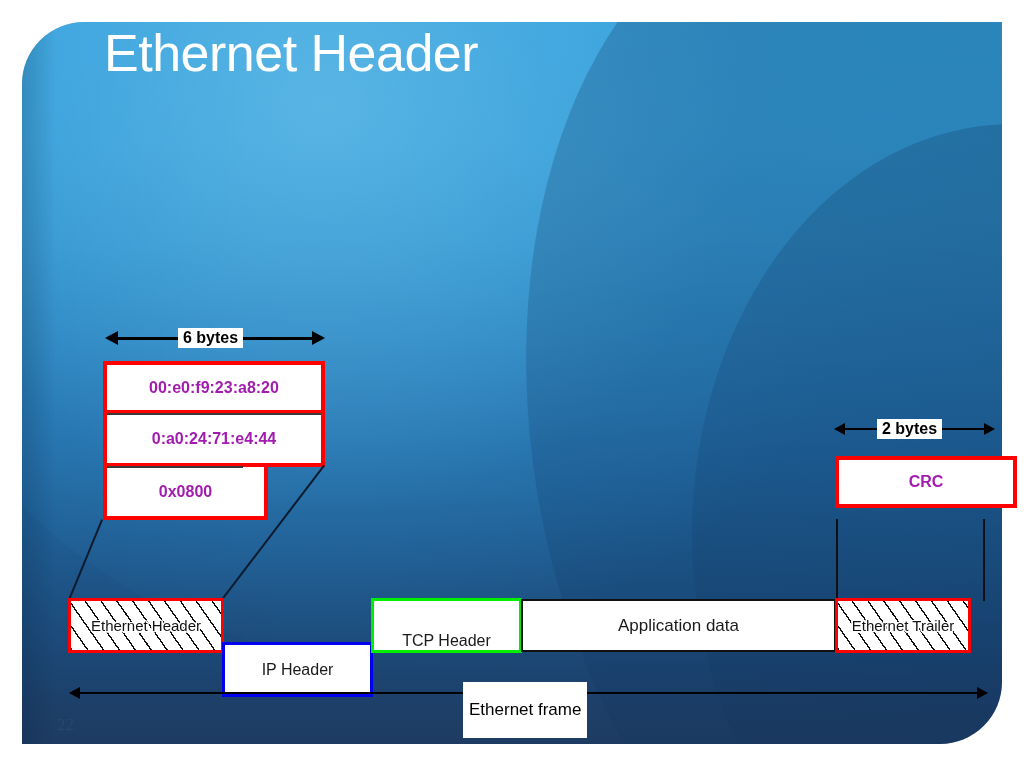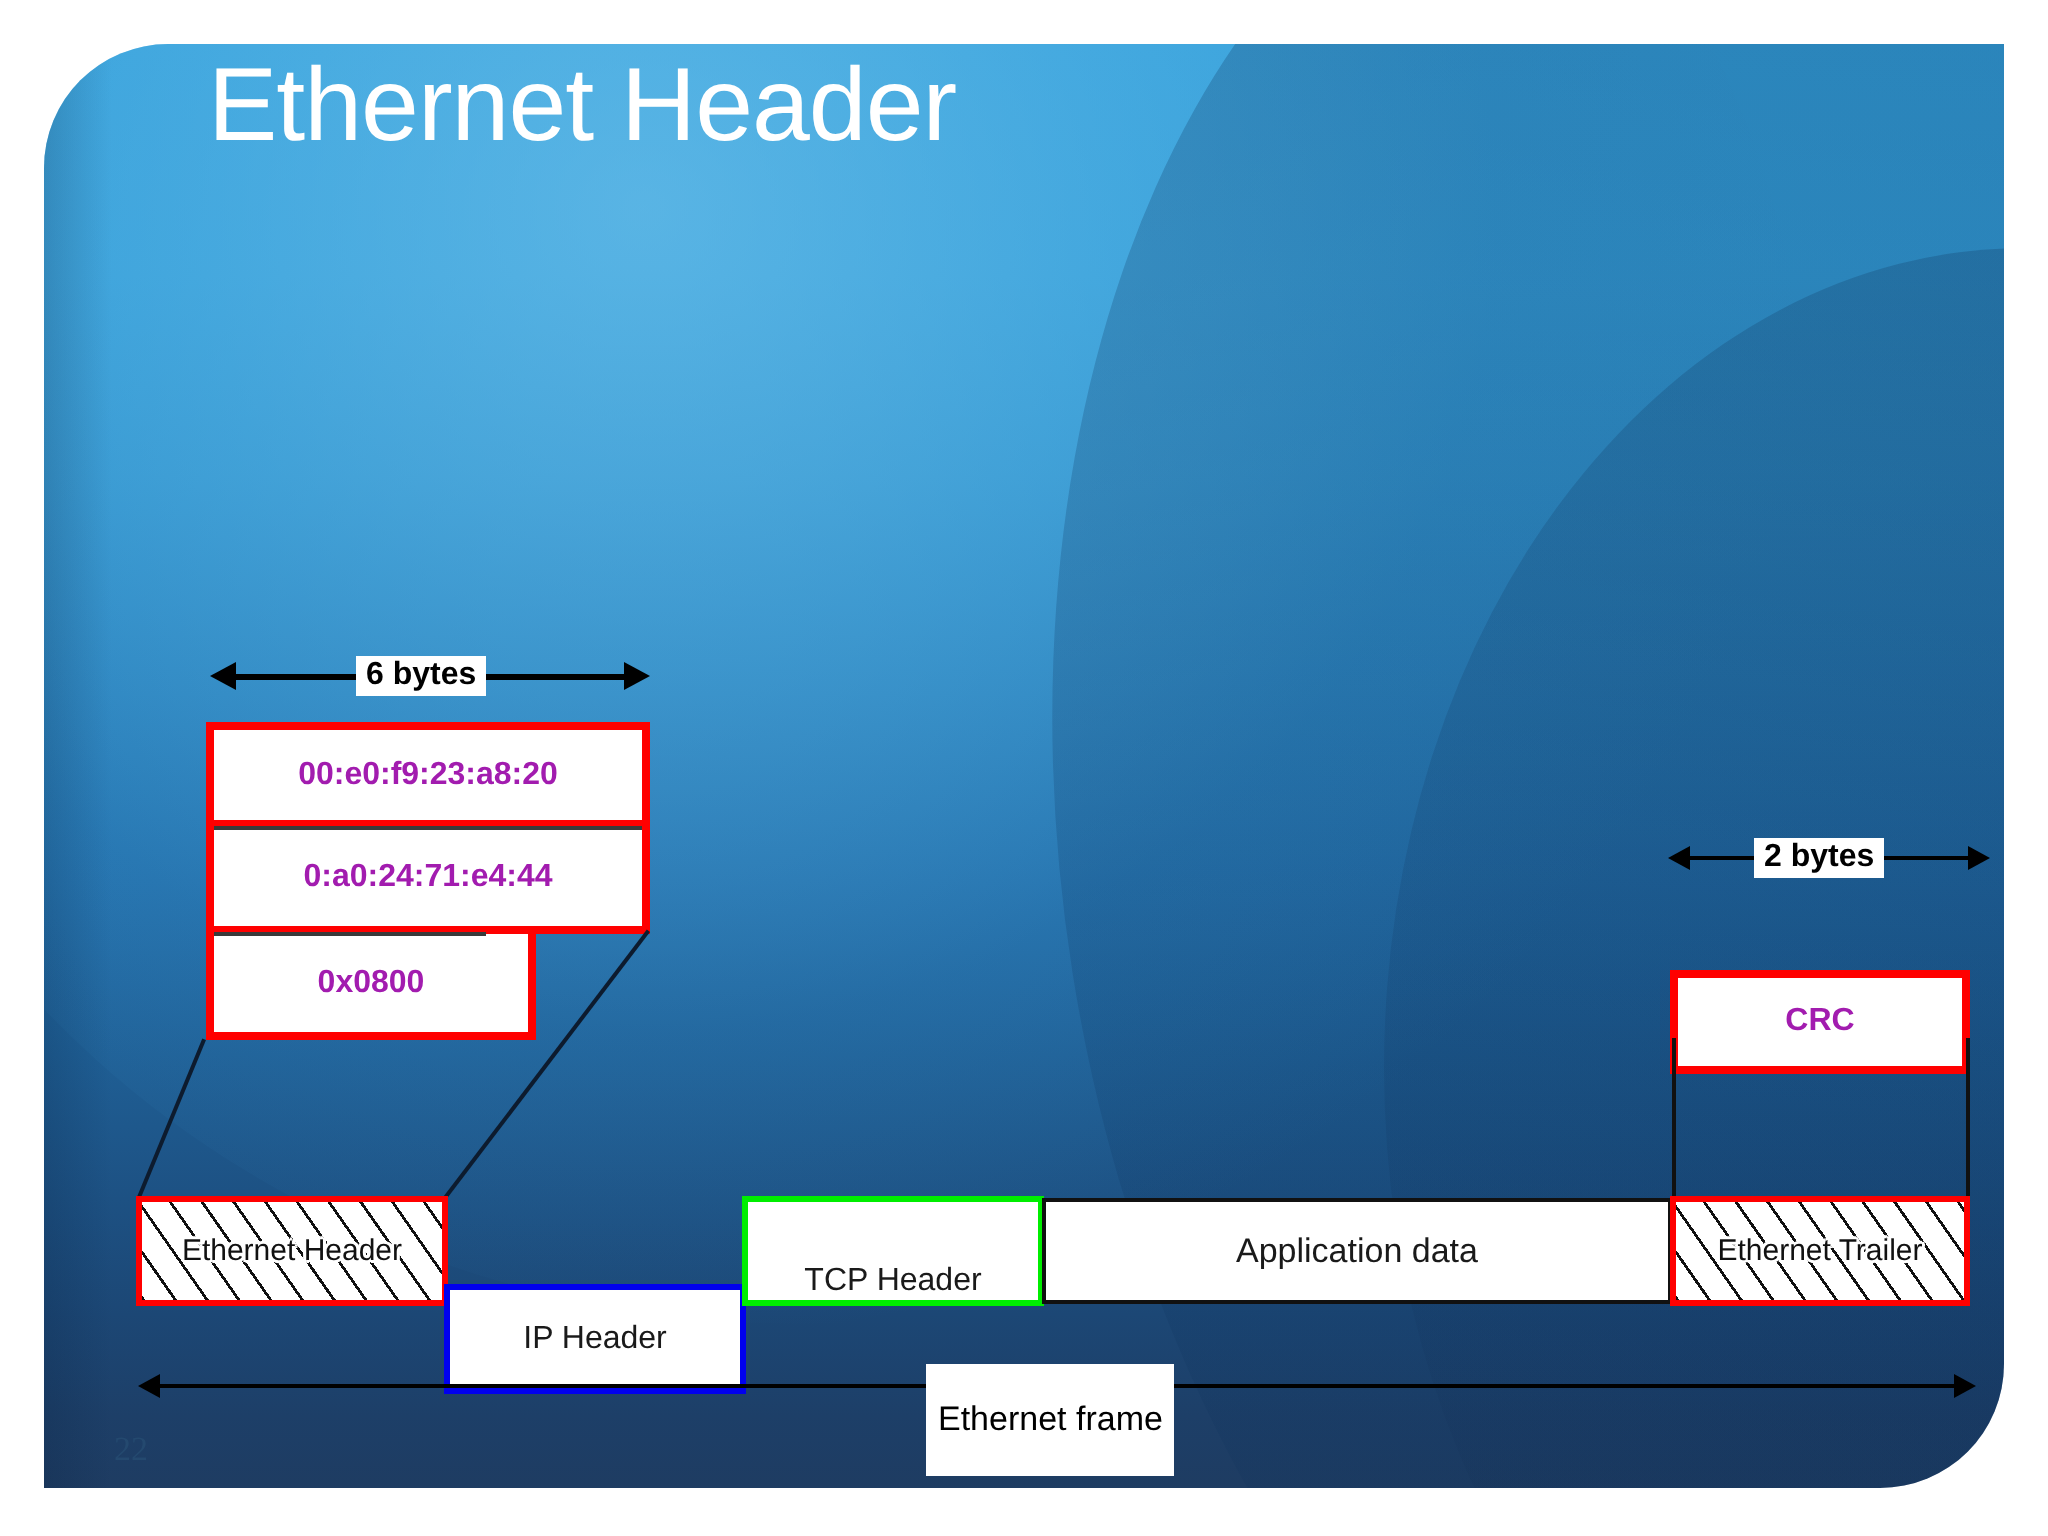--- a/index.html
+++ b/index.html
@@ -186,21 +186,21 @@
   </div>
   <div class="hdr-sep" style="left:107px;top:466px;width:136px;"></div>
 
   <div>
     <div class="arrow-line thin" style="left:845px;top:428px;width:140px;"></div>
     <div class="arrow-head left sm" style="left:834px;top:423px;"></div>
     <div class="arrow-head right sm" style="left:984px;top:423px;"></div>
     <div class="arrow-label" style="left:877px;top:419px;">2 bytes</div>
   </div>
 
-  <div class="box hdr-box" style="left:835px;top:485px;width:150px;height:52px;text-align:center;">
+  <div class="box hdr-box" style="left:835px;top:456px;width:182px;height:52px;text-align:center;">
     <span>CRC</span>
   </div>
 
   <div class="vline" style="left:836px;top:519px;height:82px;"></div>
   <div class="vline" style="left:983px;top:519px;height:82px;"></div>
 
   <div class="leader" style="left:103px;top:520px;width:87px;transform:rotate(112.4deg);"></div>
 
   <div class="leader" style="left:325px;top:466px;width:170px;transform:rotate(127.3deg);"></div>
 
@@ -215,21 +215,21 @@
     </div>
 
     <div class="box frame-box b-green" style="left:371px;top:598px;width:151px;height:55px;align-items:flex-end;">
       <span>TCP Header</span>
     </div>
 
     <div class="box frame-box b-black" style="left:521px;top:599px;width:315px;height:53px;font-size:17px;">
       <span>Application data</span>
     </div>
 
-    <div class="box frame-box b-red hatch" style="left:835px;top:598px;width:150px;height:55px;">
+    <div class="box frame-box b-red hatch" style="left:835px;top:598px;width:136px;height:55px;">
       <span class="lbl">Ethernet Trailer</span>
     </div>
   </div>
 
   <div>
     <div class="arrow-line thin" style="left:80px;top:692px;width:898px;"></div>
     <div class="arrow-head left sm" style="left:69px;top:687px;"></div>
     <div class="arrow-head right sm" style="left:977px;top:687px;"></div>
     <div class="arrow-label plain" style="left:463px;top:682px;">Ethernet frame</div>
   </div>

